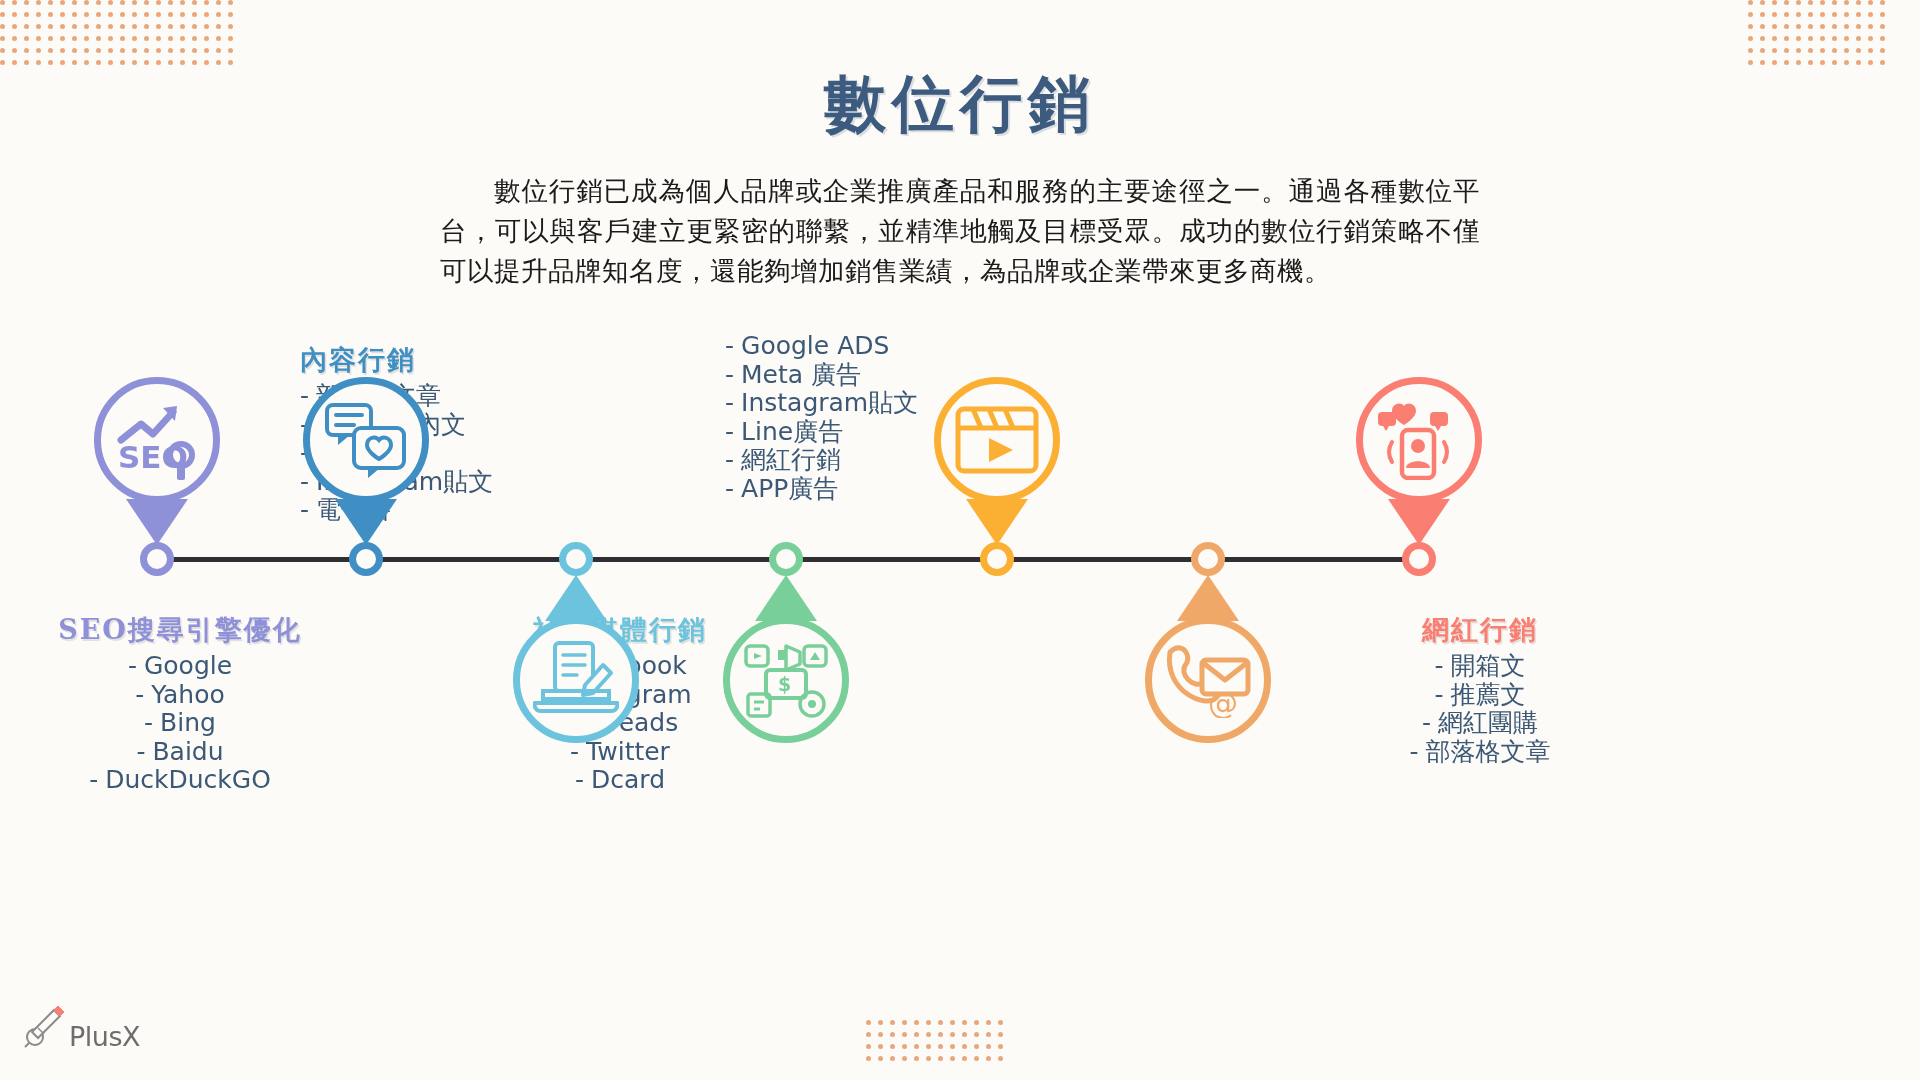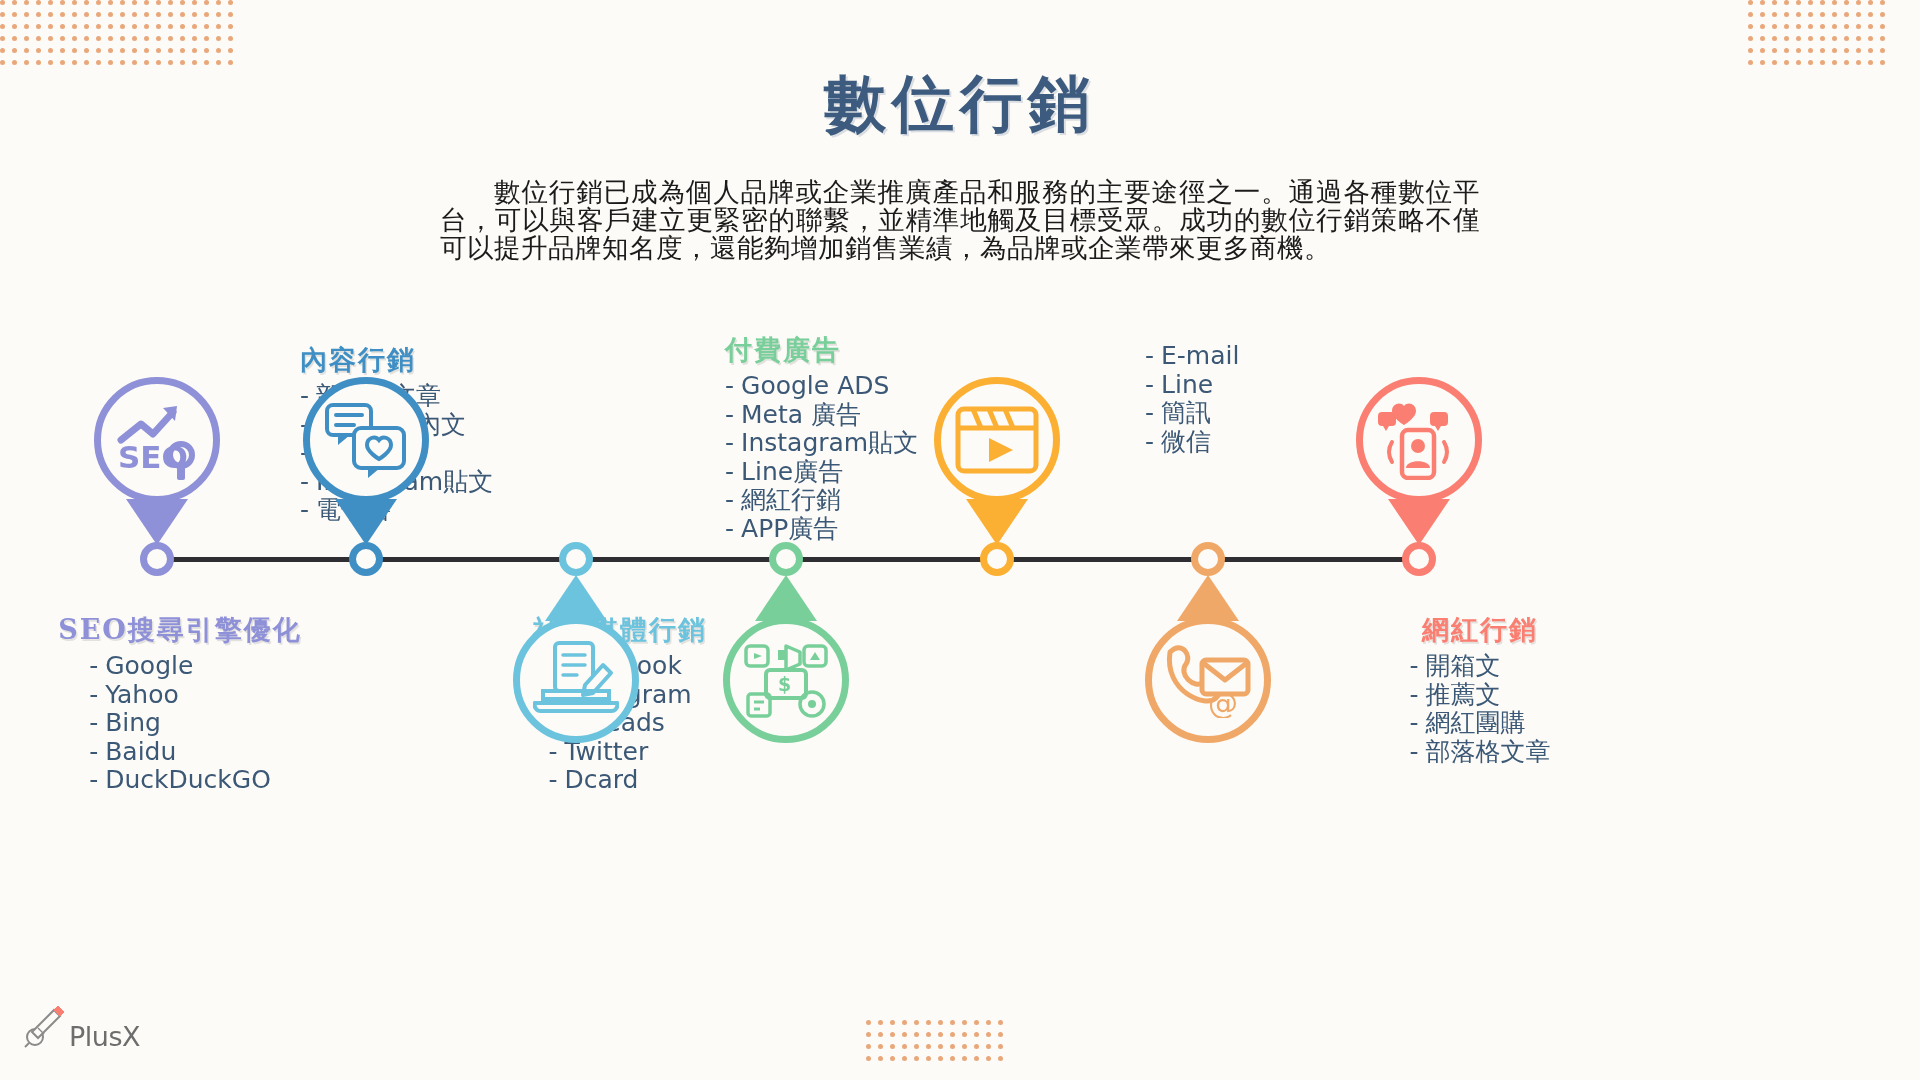--- a/index.html
+++ b/index.html
@@ -29,24 +29,24 @@
     font-family: "DejaVu Serif", serif;
     font-weight: bold;
     font-size: 62px;
     color: #3c5b7e;
     letter-spacing: 6px;
     margin-top: 62px;
     text-shadow: 2px 2px 0 rgba(60,91,126,0.18);
   }
   #intro-paragraph {
     width: 1040px;
-    margin: 32px auto 0;
+    margin: 25px auto 0;
     font-family: "DejaVu Serif", serif;
     font-size: 26.5px;
-    line-height: 28px;
+    line-height: 40px;
     color: #1b1b1b;
     text-align: justify;
     text-indent: 54px;
     letter-spacing: 0.5px;
   }
 
   
   #timeline-axis {
     position: absolute;
     top: 557px; left: 157px;
@@ -107,21 +107,21 @@
   .label-block ul { list-style: none; }
   .label-block li {
     font-family: "DejaVu Sans", sans-serif;
     font-size: 25px;
     line-height: 28.6px;
     color: #3b5876;
     white-space: nowrap;
   }
   .label-block li .dash { margin-right: 7px; }
   .label-block.centered { text-align: center; }
-  .label-block.centered ul { display: inline-block; text-align: left; }
+  .label-block.centered ul { display: inline-block; text-align: center; }
 
   
   #brand-logo {
     position: absolute;
     left: 24px; bottom: 28px;
     display: flex; align-items: flex-end; gap: 3px;
   }
   #brand-logo .logo-text {
     font-family: "DejaVu Sans", sans-serif;
     font-size: 27px;
@@ -488,21 +488,20 @@
         <rect x="6" y="54" width="22" height="22" rx="3" fill="none" stroke="#79cf9a" stroke-width="3.5"></rect>
         <line x1="12" y1="62" x2="22" y2="62" stroke="#79cf9a" stroke-width="3"></line>
         <line x1="12" y1="69" x2="18" y2="69" stroke="#79cf9a" stroke-width="3"></line>
         <circle cx="70" cy="64" r="12" fill="none" stroke="#79cf9a" stroke-width="3.5"></circle>
         <circle cx="70" cy="64" r="4" fill="#79cf9a"></circle>
       </svg>
       </div>
       <div class="tail" style="border-bottom-color: rgb(121, 207, 154);"></div>
     </div>
     <div class="label-block" style="left: 725px; width: 260px; top: 332px;">
-      <div class="cat-title" style="color: rgb(121, 207, 154);">付費廣告</div>
       <ul>
         <li><span class="dash">-</span><span>Google  ADS</span></li>
         <li><span class="dash">-</span><span>Meta 廣告</span></li>
         <li><span class="dash">-</span><span>Instagram貼文</span></li>
         <li><span class="dash">-</span><span>Line廣告</span></li>
         <li><span class="dash">-</span><span>網紅行銷</span></li>
         <li><span class="dash">-</span><span>APP廣告</span></li>
       </ul>
     </div>
     <div class="node-dot" style="left: 997px; top: 559px; border-color: rgb(251, 176, 52);"></div>
@@ -524,26 +523,20 @@
         <svg width="88" height="76" viewBox="0 0 88 76">
         <path d="M6 10 c12-12 22 4 16 12 c-8 10 8 26 18 18 c8-6 24 4 12 16 c-10 10-52-6-46-46z" fill="none" stroke="#f0a868" stroke-width="5" stroke-linejoin="round"></path>
         <rect x="38" y="18" width="46" height="34" rx="4" fill="#fdfbf7" stroke="#f0a868" stroke-width="5"></rect>
         <path d="M38 20 L61 38 L84 20" fill="none" stroke="#f0a868" stroke-width="5" stroke-linejoin="round"></path>
         <text x="44" y="72" font-family="DejaVu Sans, sans-serif" font-size="30" fill="#f0a868">@</text>
       </svg>
       </div>
       <div class="tail" style="border-bottom-color: rgb(240, 168, 104);"></div>
     </div>
     <div class="label-block" style="left: 1145px; width: 260px; top: 342px;">
-      <ul>
-        <li><span class="dash">-</span><span>E-mail</span></li>
-        <li><span class="dash">-</span><span>Line</span></li>
-        <li><span class="dash">-</span><span>簡訊</span></li>
-        <li><span class="dash">-</span><span>微信</span></li>
-      </ul>
     </div>
     <div class="node-dot" style="left: 1419px; top: 559px; border-color: rgb(250, 127, 114);"></div>
     <div class="pin" style="left: 1419px; top: 377px;">
       <div class="bubble" style="border-color: rgb(250, 127, 114);">
         <svg width="86" height="80" viewBox="0 0 86 80">
         <path d="M28 6 c-4-5-12-2-12 5 c0 7 12 14 12 14 s12-7 12-14 c0-7-8-10-12-5z" fill="#fa7f72"></path>
         <rect x="2" y="12" width="18" height="14" rx="4" fill="#fa7f72"></rect>
         <path d="M7 26 l3 5 3-5z" fill="#fa7f72"></path>
         <rect x="54" y="12" width="18" height="14" rx="4" fill="#fa7f72"></rect>
         <path d="M59 26 l3 5 3-5z" fill="#fa7f72"></path>

